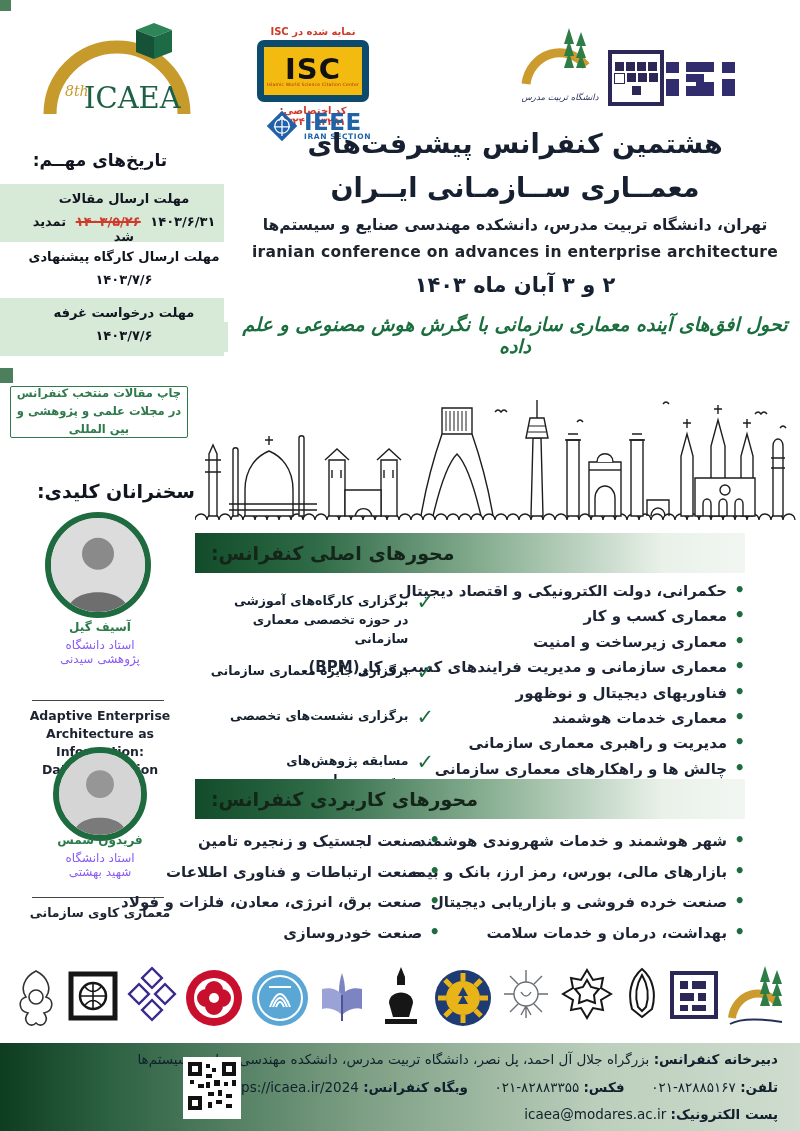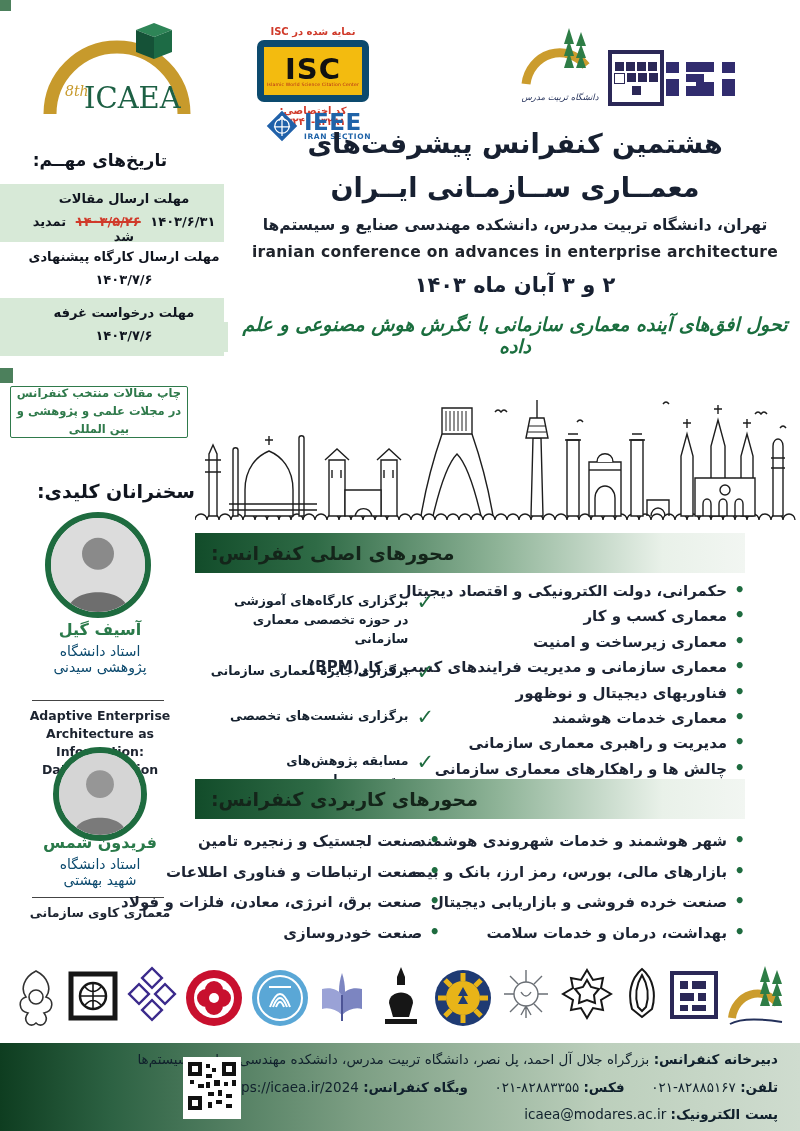--- a/index.html
+++ b/index.html
@@ -38,22 +38,22 @@
   .band{left:0;width:200px;background:#d7e9d7;padding-left:24px;}
   .band.white{background:#fff;}
   .band .lbl{font-size:13px;font-weight:800;color:#10151f;padding-top:7px;}
   .band .dt{font-size:13px;font-weight:700;color:#10151f;margin-top:8px;}
   .old-date{color:#d03a2a;text-decoration:line-through;text-decoration-thickness:2px;margin:0 5px;font-weight:700;}
   .pub-box{border:1.5px solid #2f7a4b;border-radius:2px;background:#fff;
            display:flex;flex-direction:column;justify-content:center;}
   .pub-box div{color:#2f7a4b;font-size:11.5px;font-weight:700;line-height:1.55;}
   .sp-head{font-size:19px;font-weight:800;color:#10151f;margin-left:16px;}
   .sp-photo{border-radius:50%;border:6px solid #1e6b3f;overflow:hidden;background:#e3e3e3;}
-  .sp-name{color:#2a7a4a;font-size:16px;font-weight:800;}
-  .sp-affil{font-size:14px;color:#0c4a6e;}
+  .sp-name{color:#2a7a4a;font-size:12px;font-weight:800;}
+  .sp-affil{font-size:12px;color:#8b5cf6;}
   .sp-line{border-top:1.3px solid #444;}
   .sp-talk{font-size:12.5px;color:#1d2430;line-height:1.45;font-weight:600;}
 
   
   .sky path,.sky rect,.sky circle{vector-effect:non-scaling-stroke;}
 
   
   .sec-band{background:linear-gradient(90deg,#124c2a 0%,#2f6b46 22%,#8eb397 55%,#e9f1e9 85%,#f2f6f2 100%);
             display:flex;align-items:center;justify-content:flex-end;}
   .sec-band span{font-size:19px;font-weight:800;color:#14251a;padding-left:16px;}

